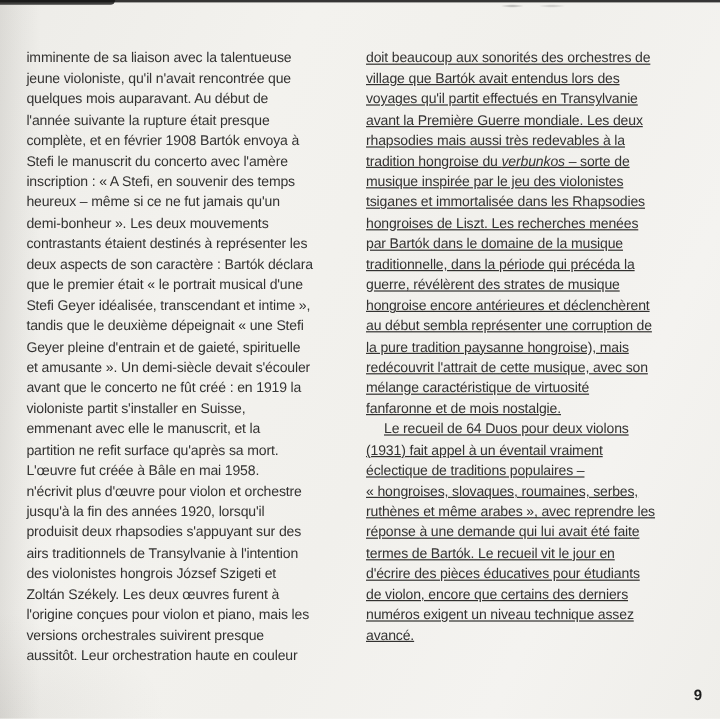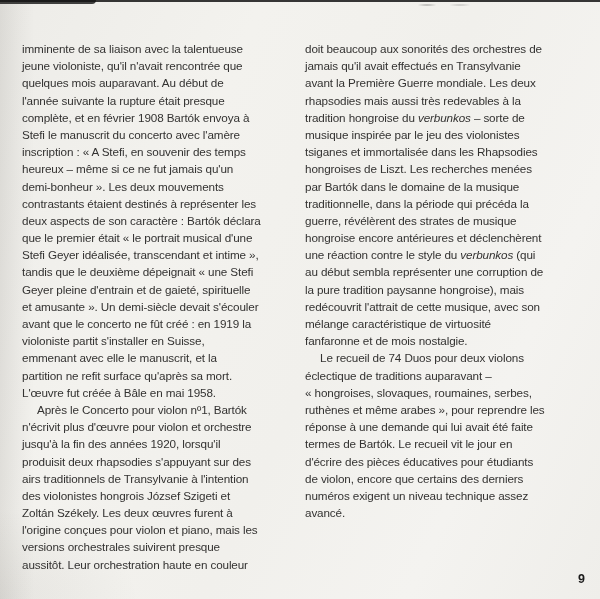--- a/index.html
+++ b/index.html
@@ -49,21 +49,21 @@
   
   .column {
     position: absolute; top: 40px;
     font-size: 11.7px;
     line-height: 17.2px;
     letter-spacing: -0.12px;
     color: var(--text-color);
     font-weight: 400;
   }
   .column-left  { left: 22px;  width: 276px; }
-  .column-right { left: 305px; width: 278px; }
+  .column-right { left: 305px; width: 278px; text-decoration: underline; }
   .line { white-space: pre; height: 17.2px; }
   .line.indent { padding-left: 15px; }
   .line i { font-style: italic; }
   .page-number {
     position: absolute; right: 15px; bottom: 13px;
     font-size: 12.5px; font-weight: 700; color: #1c1c1c;
     letter-spacing: 0;
   }
 </style>
 </head>
@@ -89,55 +89,55 @@
       <div class="line">que le premier était « le portrait musical d'une</div>
       <div class="line">Stefi Geyer idéalisée, transcendant et intime »,</div>
       <div class="line">tandis que le deuxième dépeignait « une Stefi</div>
       <div class="line">Geyer pleine d'entrain et de gaieté, spirituelle</div>
       <div class="line">et amusante ». Un demi-siècle devait s'écouler</div>
       <div class="line">avant que le concerto ne fût créé : en 1919 la</div>
       <div class="line">violoniste partit s'installer en Suisse,</div>
       <div class="line">emmenant avec elle le manuscrit, et la</div>
       <div class="line">partition ne refit surface qu'après sa mort.</div>
       <div class="line">L'œuvre fut créée à Bâle en mai 1958.</div>
-      <div class="line indent">Après le Concerto pour violon nº1, Bartók</div>
       <div class="line">n'écrivit plus d'œuvre pour violon et orchestre</div>
       <div class="line">jusqu'à la fin des années 1920, lorsqu'il</div>
       <div class="line">produisit deux rhapsodies s'appuyant sur des</div>
       <div class="line">airs traditionnels de Transylvanie à l'intention</div>
       <div class="line">des violonistes hongrois József Szigeti et</div>
       <div class="line">Zoltán Székely. Les deux œuvres furent à</div>
       <div class="line">l'origine conçues pour violon et piano, mais les</div>
       <div class="line">versions orchestrales suivirent presque</div>
       <div class="line">aussitôt. Leur orchestration haute en couleur</div>
     </div>
 
   <div class="column column-right">
       <div class="line">doit beaucoup aux sonorités des orchestres de</div>
-      <div class="line">jamais qu'il avait effectués en Transylvanie</div>
+      <div class="line">village que Bartók avait entendus lors des</div>
+      <div class="line">voyages qu'il partit effectués en Transylvanie</div>
       <div class="line">avant la Première Guerre mondiale. Les deux</div>
       <div class="line">rhapsodies mais aussi très redevables à la</div>
       <div class="line">tradition hongroise du <i>verbunkos</i> – sorte de</div>
       <div class="line">musique inspirée par le jeu des violonistes</div>
       <div class="line">tsiganes et immortalisée dans les Rhapsodies</div>
       <div class="line">hongroises de Liszt. Les recherches menées</div>
       <div class="line">par Bartók dans le domaine de la musique</div>
       <div class="line">traditionnelle, dans la période qui précéda la</div>
       <div class="line">guerre, révélèrent des strates de musique</div>
       <div class="line">hongroise encore antérieures et déclenchèrent</div>
-      <div class="line">une réaction contre le style du <i>verbunkos</i> (qui</div>
       <div class="line">au début sembla représenter une corruption de</div>
       <div class="line">la pure tradition paysanne hongroise), mais</div>
       <div class="line">redécouvrit l'attrait de cette musique, avec son</div>
       <div class="line">mélange caractéristique de virtuosité</div>
       <div class="line">fanfaronne et de mois nostalgie.</div>
-      <div class="line indent">Le recueil de 74 Duos pour deux violons</div>
-      <div class="line">éclectique de traditions auparavant –</div>
+      <div class="line indent">Le recueil de 64 Duos pour deux violons</div>
+      <div class="line">(1931) fait appel à un éventail vraiment</div>
+      <div class="line">éclectique de traditions populaires –</div>
       <div class="line">« hongroises, slovaques, roumaines, serbes,</div>
-      <div class="line">ruthènes et même arabes », pour reprendre les</div>
+      <div class="line">ruthènes et même arabes », avec reprendre les</div>
       <div class="line">réponse à une demande qui lui avait été faite</div>
       <div class="line">termes de Bartók. Le recueil vit le jour en</div>
       <div class="line">d'écrire des pièces éducatives pour étudiants</div>
       <div class="line">de violon, encore que certains des derniers</div>
       <div class="line">numéros exigent un niveau technique assez</div>
       <div class="line">avancé.</div>
     </div>
 
   <div class="page-number">9</div>
 

